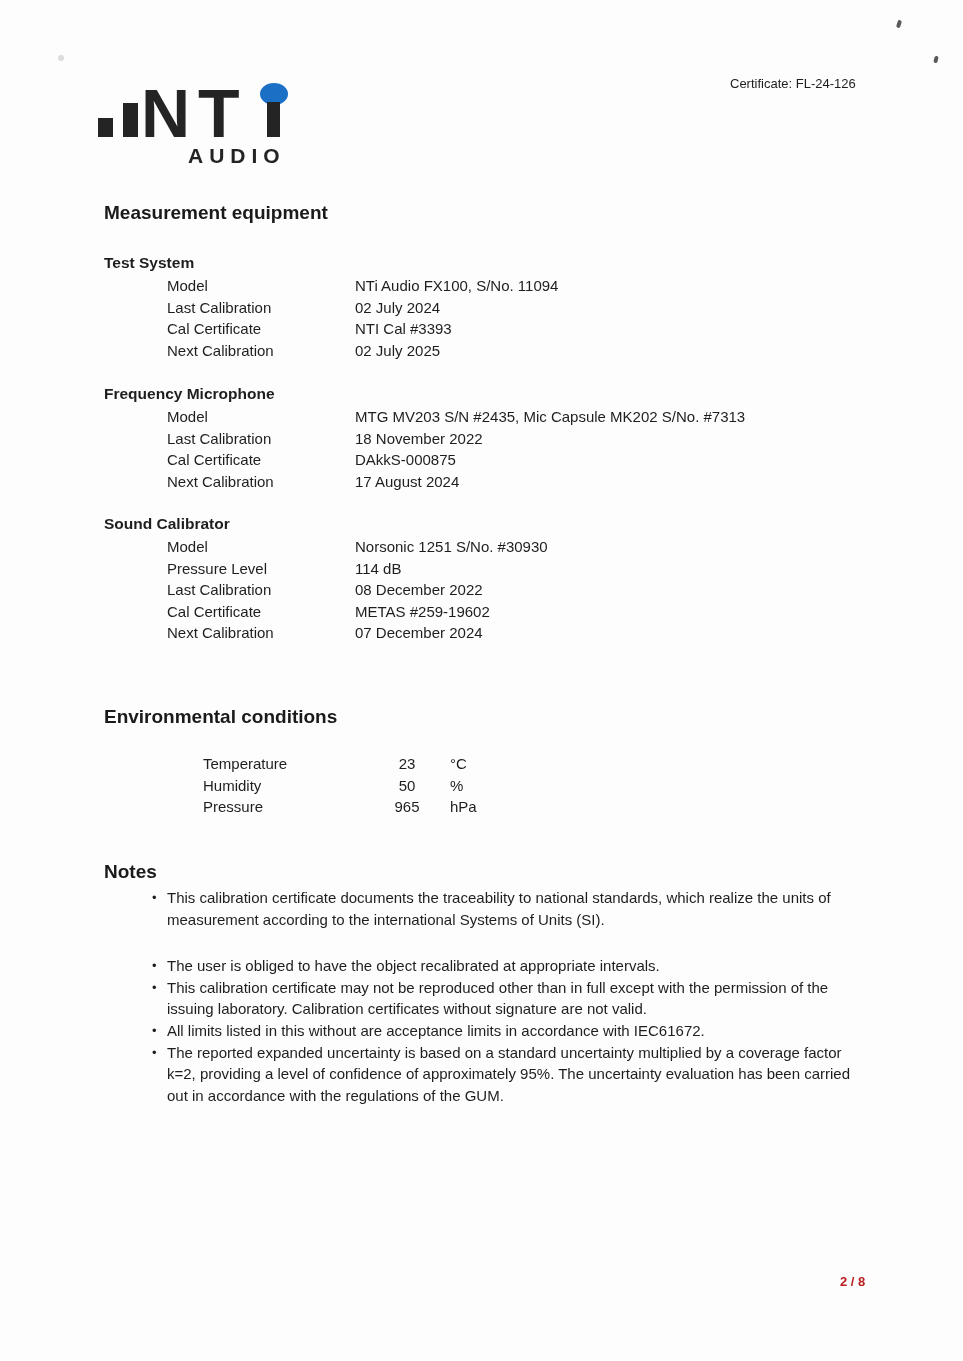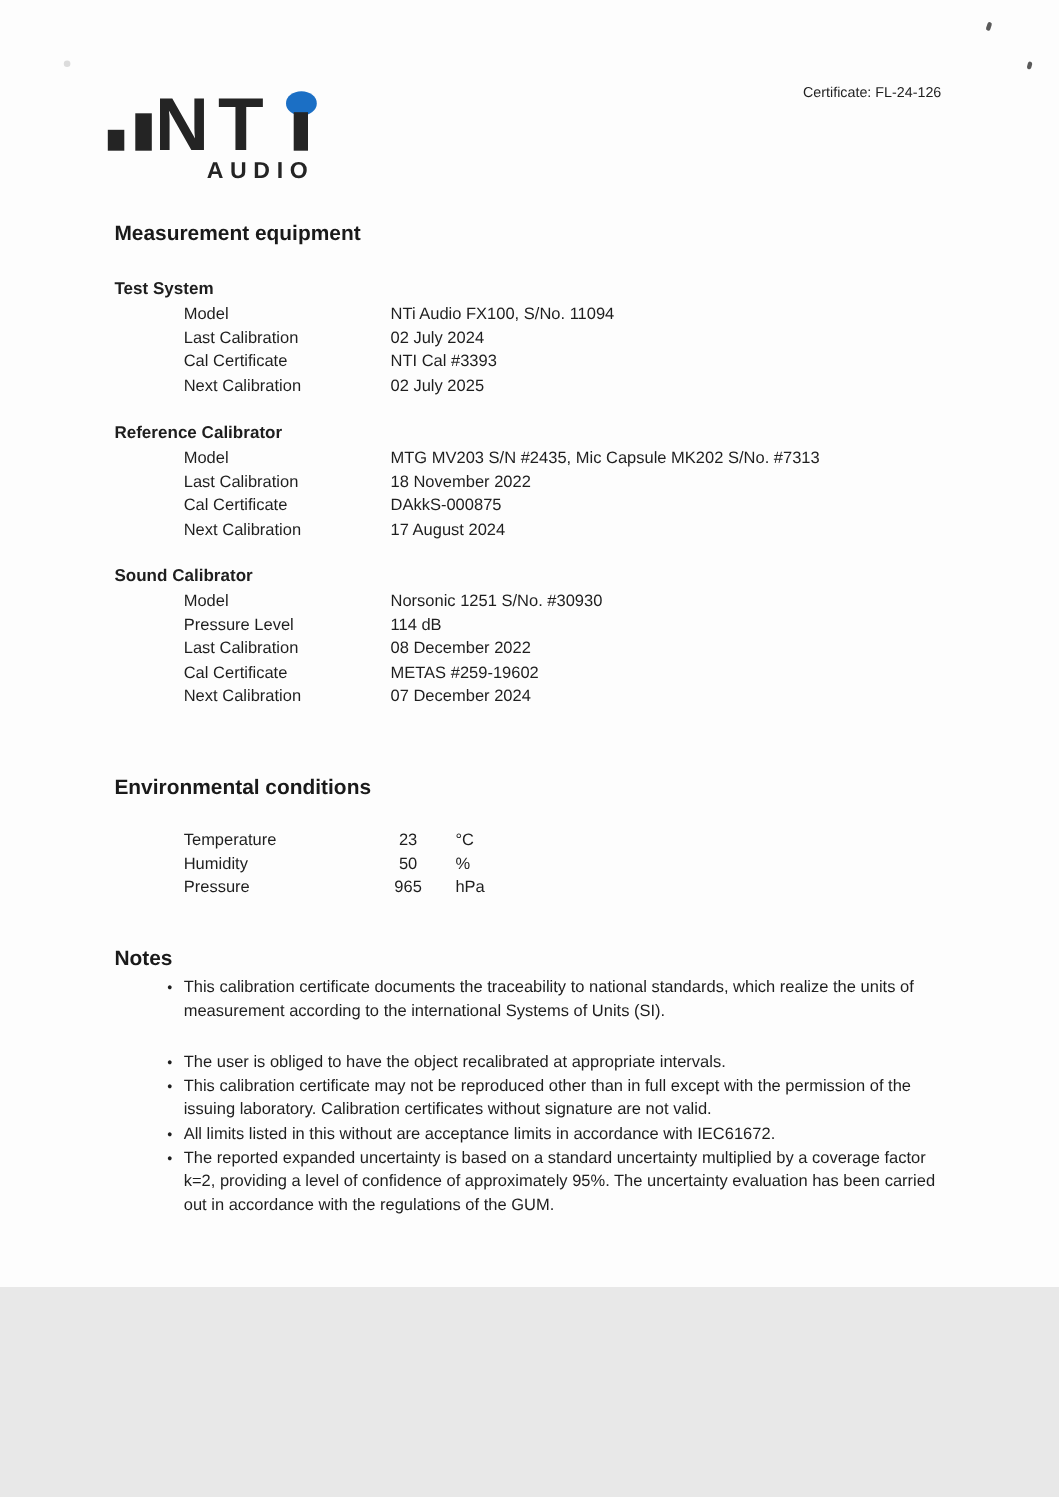--- a/index.html
+++ b/index.html
@@ -1,18 +1,18 @@
 <!DOCTYPE html>
 <html><head>
 <meta charset="utf-8">
 <style>
   html,body{margin:0;padding:0;background:#e8e8e8;}
   .page{
     position:relative;
-    width:963px;height:1170px;
+    width:963px;height:1361px;
     margin:0 auto;
     background:#fdfdfd;
     font-family:"Liberation Sans","DejaVu Sans",sans-serif;
     color:#1e1e1e;
     overflow:hidden;
   }
   
   .logo{position:absolute;left:95px;top:78px;width:220px;height:90px;}
   .logo .bar{position:absolute;background:#242424;}
   .logo .bar1{left:3px;top:40px;width:15px;height:19px;}
@@ -40,21 +40,21 @@
   .eq-group.g0{top:252px;}
   .eq-group.g1{top:383px;}
   .eq-group.g2{top:513px;}
   .group-title{font-weight:bold;font-size:15.5px;line-height:22px;margin-bottom:1px;}
   .eq-row{display:flex;line-height:21.5px;}
   .eq-row .lbl{width:188px;margin-left:63px;flex:none;}
   .eq-row .val{flex:1;}
   
   .env-table{position:absolute;left:167px;top:753px;font-size:15px;}
   .env-row{display:flex;line-height:21.6px;}
-  .env-row .lbl{width:170px;flex:none;}
+  .env-row .lbl{width:170px;flex:none;margin-left:36px;}
   .env-row .num{width:68px;text-align:center;flex:none;}
   .env-row .unit{margin-left:9px;}
   
   .notes-list{position:absolute;left:152px;top:887px;width:712px;font-size:15px;list-style:none;margin:0;padding:0;}
   .notes-list li{display:flex;line-height:21.6px;margin:0;}
   .notes-list li.gap-after{margin-bottom:25px;}
   .notes-list .bullet{width:15px;flex:none;font-size:13px;line-height:21.6px;}
   .notes-list .note-text{flex:1;}
   
   .page-number{position:absolute;left:840px;top:1274px;font-size:13px;font-weight:600;color:#b91c1c;}
@@ -100,21 +100,21 @@
       <span class="lbl">Cal Certificate</span>
       <span class="val">NTI Cal #3393</span>
     </div>
     <div class="eq-row">
       <span class="lbl">Next Calibration</span>
       <span class="val">02 July 2025</span>
     </div>
   </div>
 
   <div class="eq-group g1">
-    <div class="group-title">Reference Calibrator</div>
+    <div class="group-title">Frequency Microphone</div>
     <div class="eq-row">
       <span class="lbl">Model</span>
       <span class="val">MTG MV203 S/N #2435, Mic Capsule MK202 S/No. #7313</span>
     </div>
     <div class="eq-row">
       <span class="lbl">Last Calibration</span>
       <span class="val">18 November 2022</span>
     </div>
     <div class="eq-row">
       <span class="lbl">Cal Certificate</span>

